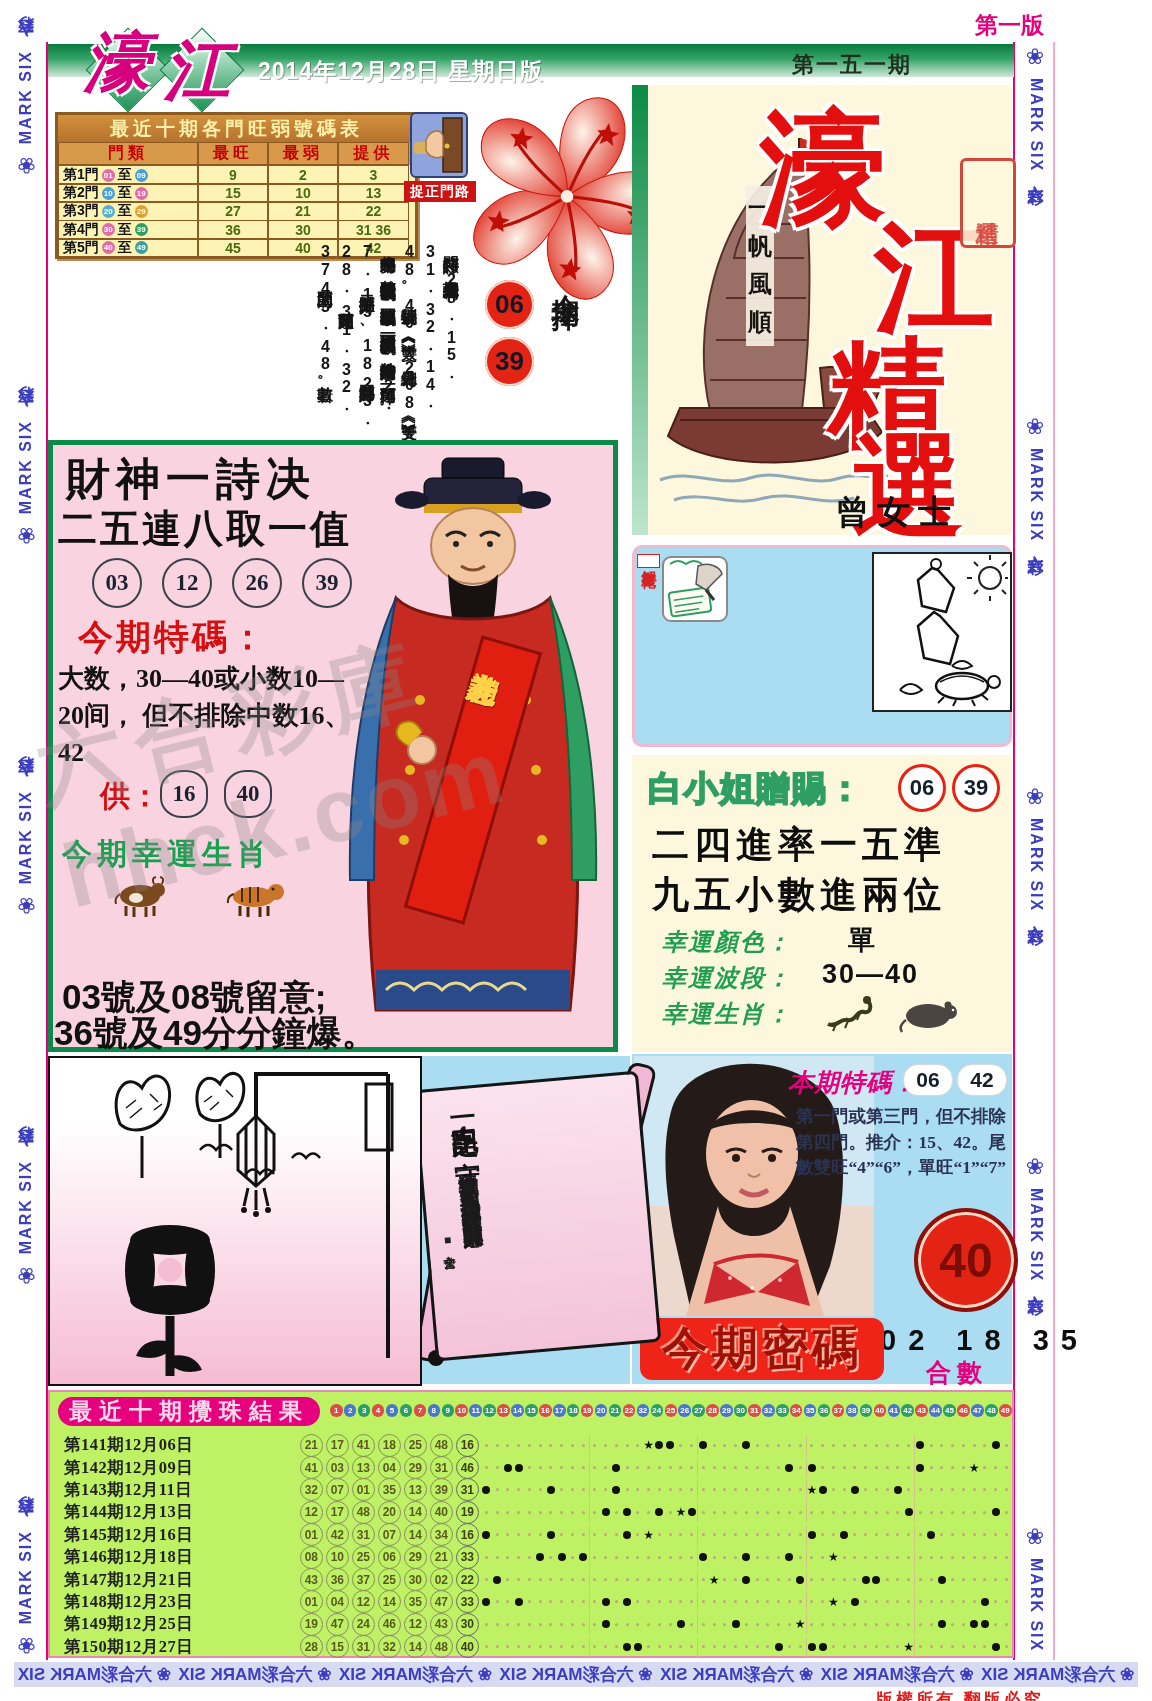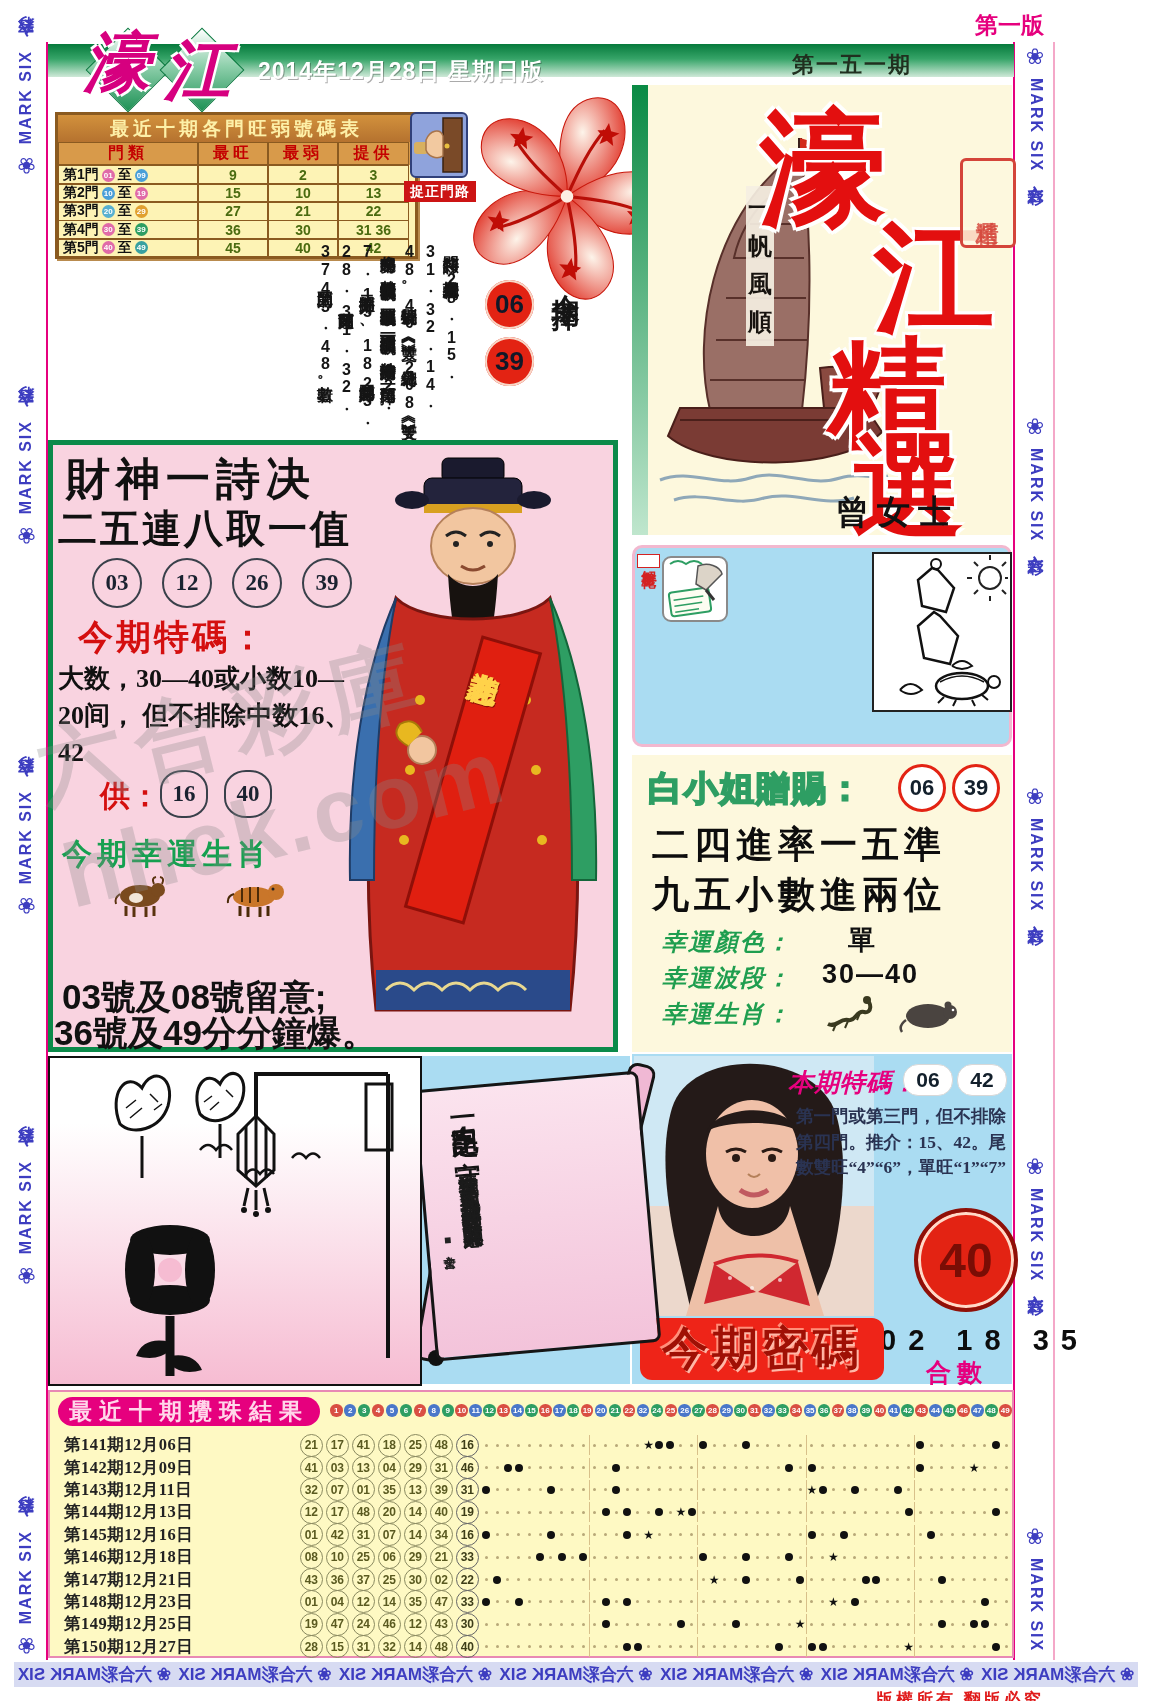--- a/index.html
+++ b/index.html
@@ -98,21 +98,21 @@
   .scrolltube{background:#f0b8d4;border:3px solid #151515;border-radius:10px;}
   .scrolltext{height:100%;box-sizing:border-box;padding:14px 10px;}
   .scrolltext .head{font-size:26px;font-weight:bold;color:#141414;margin:0 6px;letter-spacing:2px;}
   .scrolltext .line{font-family:"Liberation Serif",serif;font-weight:bold;font-size:20px;color:#1b1b1b;margin:0 3px;}
   .scrolltext .auth{font-size:12px;font-weight:bold;color:#222;padding-top:128px;margin:0 2px;}
 
   
   .treasure{background:linear-gradient(180deg,#ffffff 20%,#f6bcd2 100%);border:2px solid #111;}
 
   
-  .results{background:#fef9c3;border:2px solid #e889b4;}
+  .results{background:#bef264;border:2px solid #e889b4;}
   .pill{background:#e6007e;border-radius:16px;color:#ffd7ea;font-weight:bold;font-size:23px;
         letter-spacing:7px;display:flex;align-items:center;justify-content:center;}
   .strip{display:flex;justify-content:space-between;width:682px;}
   .schip{width:12.5px;height:12.5px;border-radius:50%;color:#fff;font-size:8px;font-weight:bold;
          display:flex;align-items:center;justify-content:center;}
   .rrow{display:flex;align-items:center;height:22.4px;}
   .rlabel{width:237px;padding-left:10px;font-family:"Liberation Serif",serif;font-weight:bold;
           font-size:16.5px;color:#222;letter-spacing:.5px;}
   .nchips{display:flex;gap:3px;width:182px;}
   .nc{width:21px;height:21px;border-radius:50%;border:1px solid #8a8a60;color:#5a5a20;

